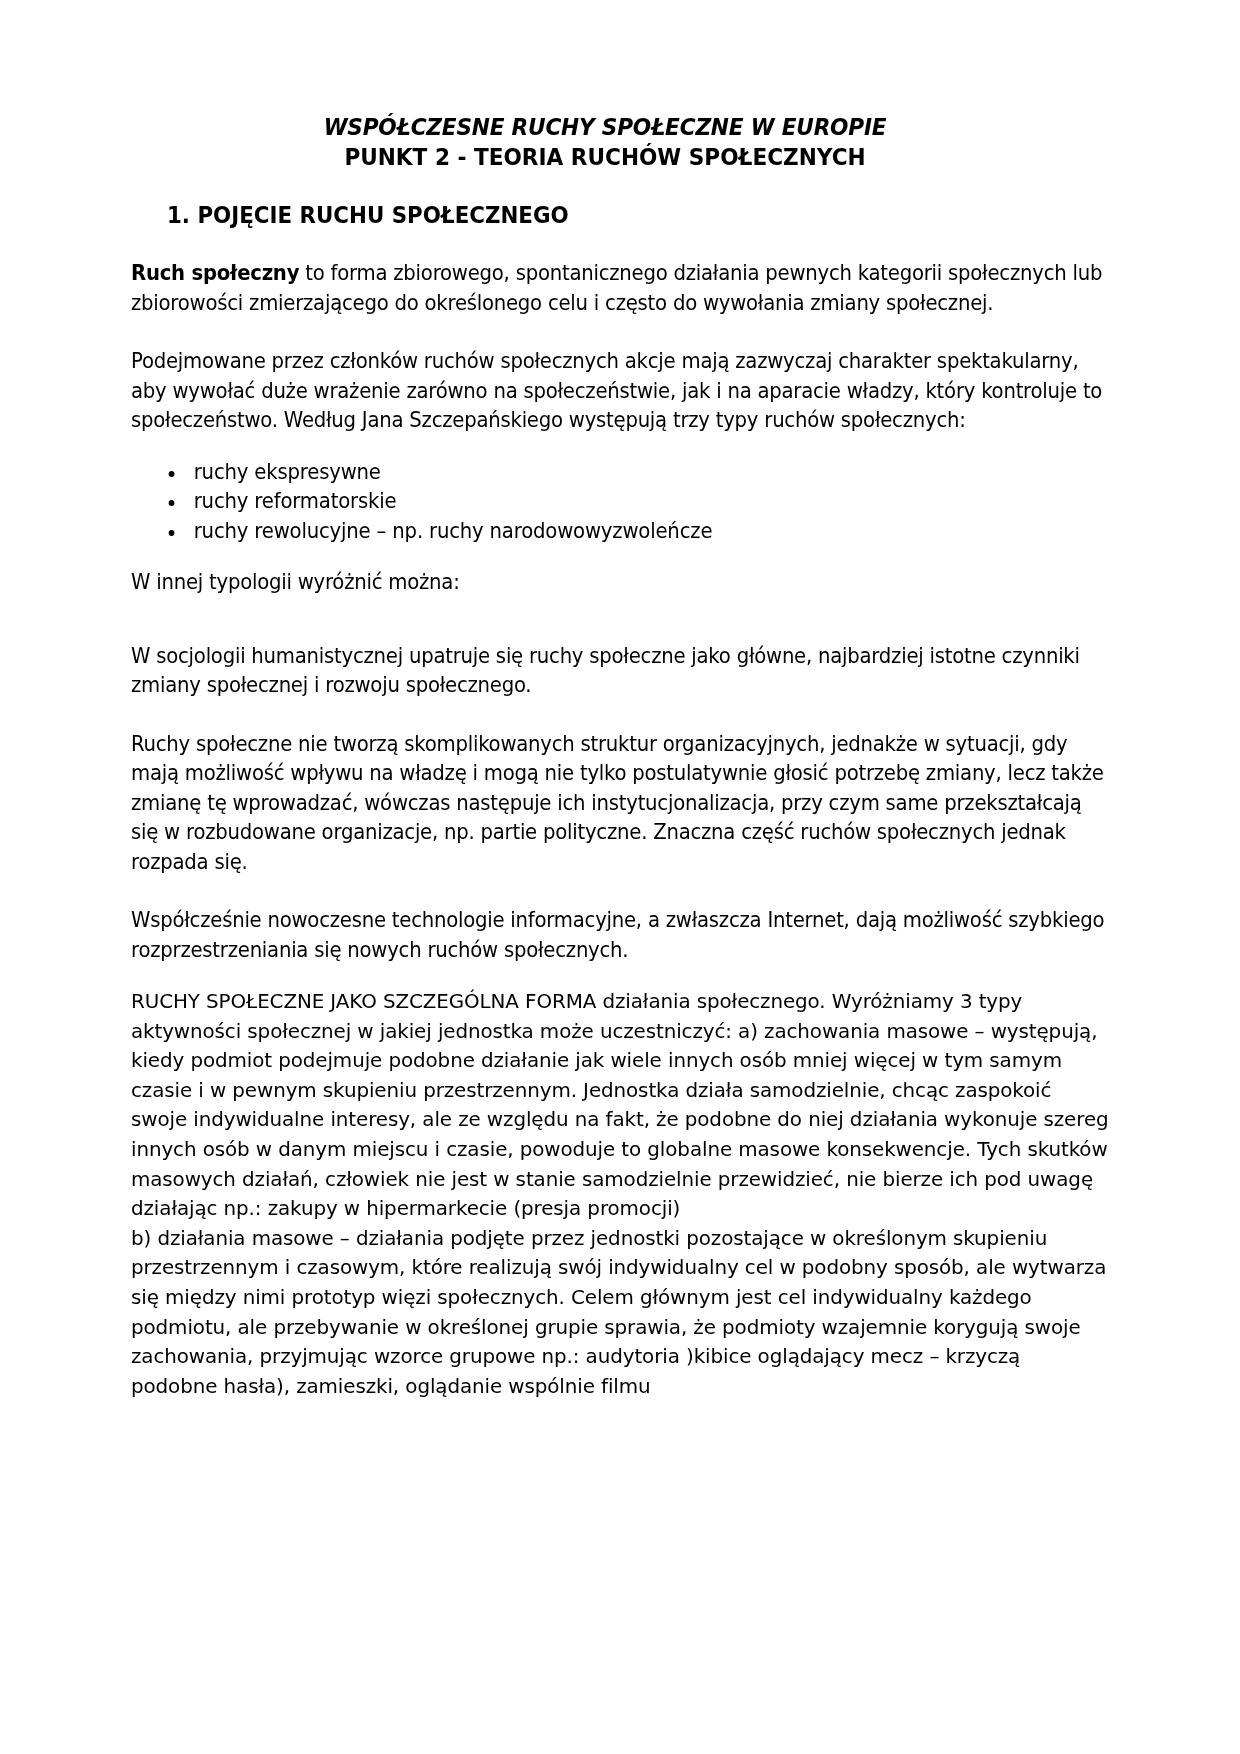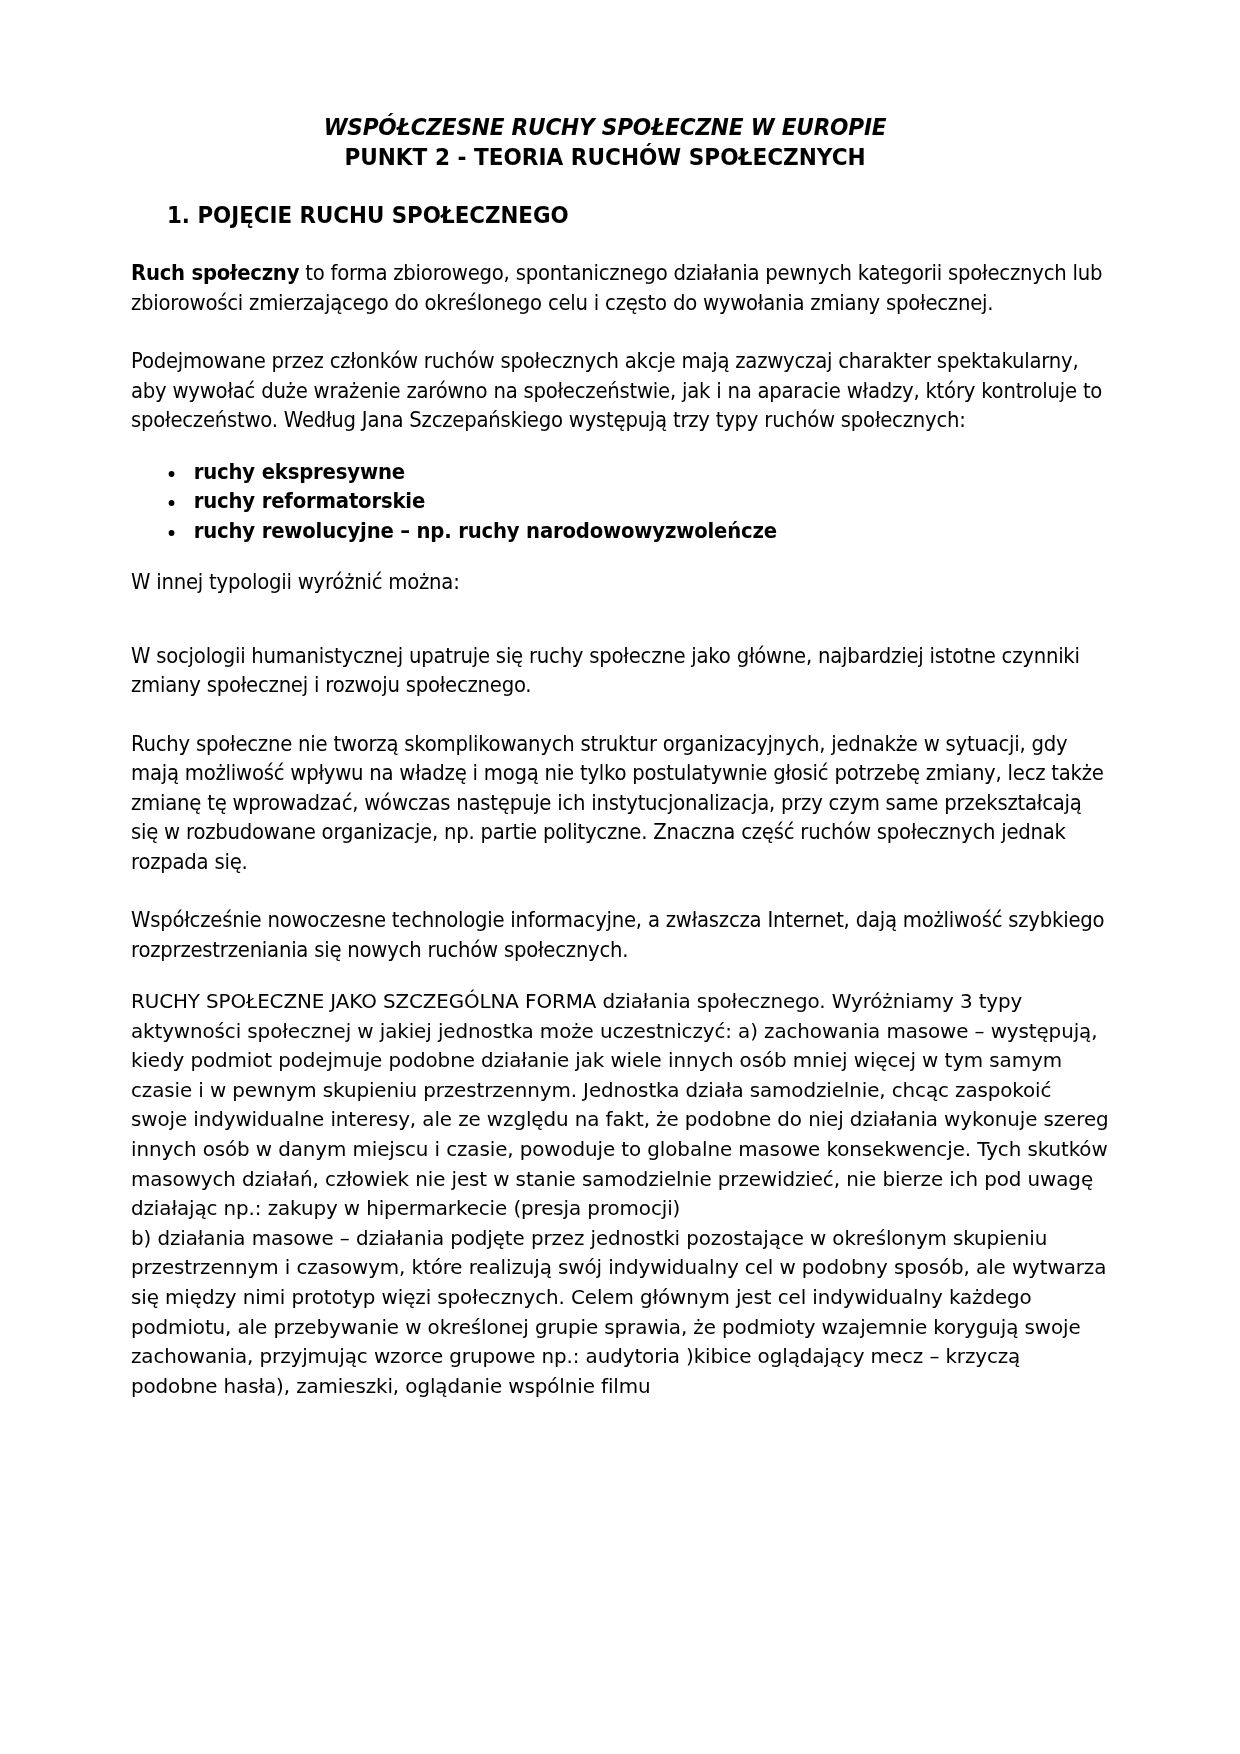--- a/index.html
+++ b/index.html
@@ -73,21 +73,20 @@
   .gap-lg { height: 29px; }
   .gap-md { height: 22px; }
 
   .para b { font-weight: 700; }
 
   
   .bullets {
     list-style: none;
     margin: 0;
     padding: 0;
-    font-weight: bold;
   }
   .bullets li {
     position: relative;
     font-size: 20.4px;
     line-height: 29.5px;
     padding-left: 65px;
     letter-spacing: -0.2px;
     transform: scaleX(0.965);
     transform-origin: left top;
   }

